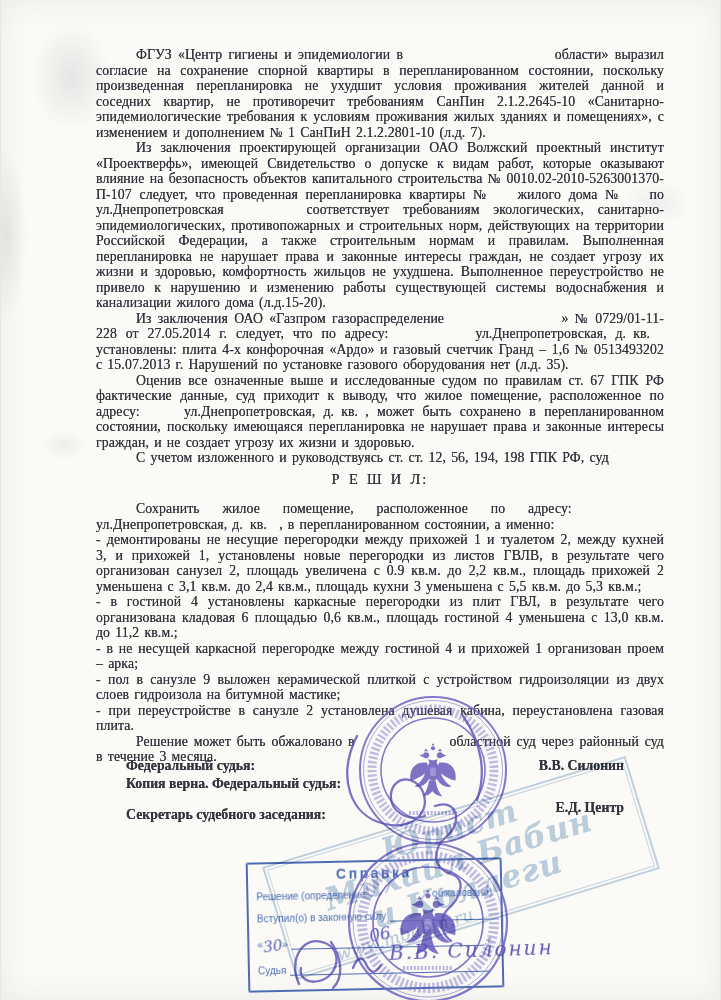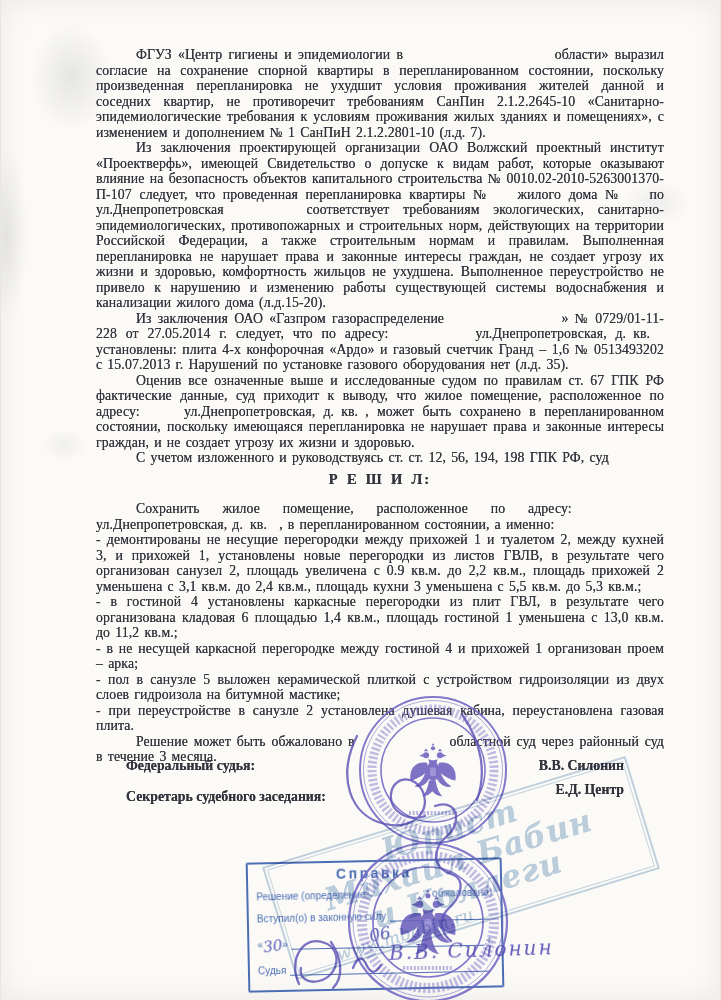--- a/index.html
+++ b/index.html
@@ -21,21 +21,21 @@
 
   .doc{
     position:absolute; left:95px; top:47px; width:568px;
     color:#34333d; font-size:13.8px; line-height:15.5px;
     text-align:justify; word-spacing:1.6px; letter-spacing:.1px;
     text-shadow:0 0 .35px rgba(45,44,56,.85);
   }
   .para{margin:0;}
   .indent{text-indent:40px;}
   .ruling{
-    margin:6px 0 14px 0; text-align:center; font-size:14.5px; font-weight:bold;
+    margin:6px 0 14px 0; text-align:center; font-size:14.5px; font-weight:normal;
     letter-spacing:2px; text-indent:0;
   }
   .sigblock{
     position:absolute; left:125px; right:58px; top:757px;
     color:#34333d; font-size:13.8px; line-height:18px;
     text-shadow:0 0 .35px rgba(45,44,56,.85);
   }
   .sigrow{display:flex;font-weight:bold;}
   .sigrow .name{margin-left:auto; padding-right:38px;}
   .gapabove{margin-top:13px;}
@@ -104,31 +104,34 @@
 
   <main class="doc">
     <p class="para indent">ФГУЗ «Центр гигиены и эпидемиологии в            области» выразил согласие на сохранение спорной квартиры в перепланированном состоянии, поскольку произведенная перепланировка не ухудшит условия проживания жителей данной и соседних квартир, не противоречит требованиям СанПин 2.1.2.2645-10 «Санитарно-эпидемиологические требования к условиям проживания жилых зданиях и помещениях», с изменением и дополнением № 1 СанПиН 2.1.2.2801-10 (л.д. 7).</p>
     <p class="para indent">Из заключения проектирующей организации ОАО Волжский проектный институт «Проектверфь», имеющей Свидетельство о допуске к видам работ, которые оказывают влияние на безопасность объектов капитального строительства № 0010.02-2010-5263001370-П-107 следует, что проведенная перепланировка квартиры №   жилого дома №   по ул.Днепропетровская      соответствует требованиям экологических, санитарно-эпидемиологических, противопожарных и строительных норм, действующих на территории Российской Федерации, а также строительным нормам и правилам. Выполненная перепланировка не нарушает права и законные интересы граждан, не создает угрозу их жизни и здоровью, комфортность жильцов не ухудшена. Выполненное переустройство не привело к нарушению и изменению работы существующей системы водоснабжения и канализации жилого дома (л.д.15-20).</p>
     <p class="para indent">Из заключения ОАО «Газпром газораспределение         » № 0729/01-11-228 от 27.05.2014 г. следует, что по адресу:       ул.Днепропетровская, д. кв.  установлены: плита 4-х конфорочная «Ардо» и газовый счетчик Гранд – 1,6 № 0513493202 с 15.07.2013 г. Нарушений по установке газового оборудования нет (л.д. 35).</p>
     <p class="para indent">Оценив все означенные выше и исследованные судом по правилам ст. 67 ГПК РФ фактические данные, суд приходит к выводу, что жилое помещение, расположенное по адресу:    ул.Днепропетровская, д. кв. , может быть сохранено в перепланированном состоянии, поскольку имеющаяся перепланировка не нарушает права и законные интересы граждан, и не создает угрозу их жизни и здоровью.</p>
     <p class="para indent">С учетом изложенного и руководствуясь ст. ст. 12, 56, 194, 198 ГПК РФ, суд</p>
     <h2 class="ruling">Р Е Ш И Л:</h2>
     <p class="para indent">Сохранить жилое помещение, расположенное по адресу:       ул.Днепропетровская, д. кв.  , в перепланированном состоянии, а именно:</p>
     <p class="para">- демонтированы не несущие перегородки между прихожей 1 и туалетом 2, между кухней 3, и прихожей 1, установлены новые перегородки из листов ГВЛВ, в результате чего организован санузел 2, площадь увеличена с 0.9 кв.м. до 2,2 кв.м., площадь прихожей 2 уменьшена с 3,1 кв.м. до 2,4 кв.м., площадь кухни 3 уменьшена с 5,5 кв.м. до 5,3 кв.м.;</p>
-    <p class="para">- в гостиной 4 установлены каркасные перегородки из плит ГВЛ, в результате чего организована кладовая 6 площадью 1,4 кв.м., площадь гостиной 1 уменьшена с 13,0 кв.м. до 11,2 кв.м.;</p>
+    <p class="para">- в гостиной 4 установлены каркасные перегородки из плит ГВЛ, в результате чего организована кладовая 6 площадью 0,6 кв.м., площадь гостиной 4 уменьшена с 13,0 кв.м. до 11,2 кв.м.;</p>
     <p class="para">- в не несущей каркасной перегородке между гостиной 4 и прихожей 1 организован проем – арка;</p>
-    <p class="para">- пол в санузле 5 выложен керамической плиткой с устройством гидроизоляции из двух слоев гидроизола на битумной мастике;</p>
+    <p class="para">- пол в санузле 9 выложен керамической плиткой с устройством гидроизоляции из двух слоев гидроизола на битумной мастике;</p>
     <p class="para">- при переустройстве в санузле 2 установлена душевая кабина, переустановлена газовая плита.</p>
     <p class="para indent">Решение может быть обжаловано в        областной суд через районный суд в течение 3 месяца.</p>
   </main>
 
   <div class="sigblock">
     <div class="sigrow">
       <span>Федеральный судья:</span>
       <span class="name">В.В. Силонин</span>
+    </div>
+    <div class="sigrow">
+      <span>Копия верна. Федеральный судья:</span>
     </div>
     <div class="sigrow gapabove">
       <span>Секретарь судебного заседания:</span>
       <span class="name nameup">Е.Д. Центр</span>
     </div>
   </div>
 
   <div class="rect-stamp">
     <div class="rs-title">Справка</div>
     <div class="rs-row rs-r1">

